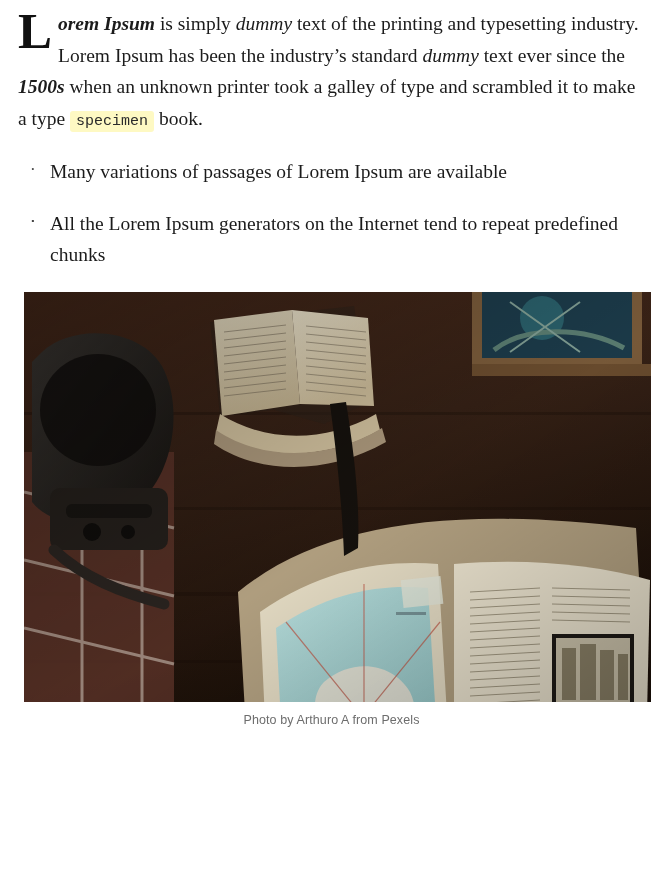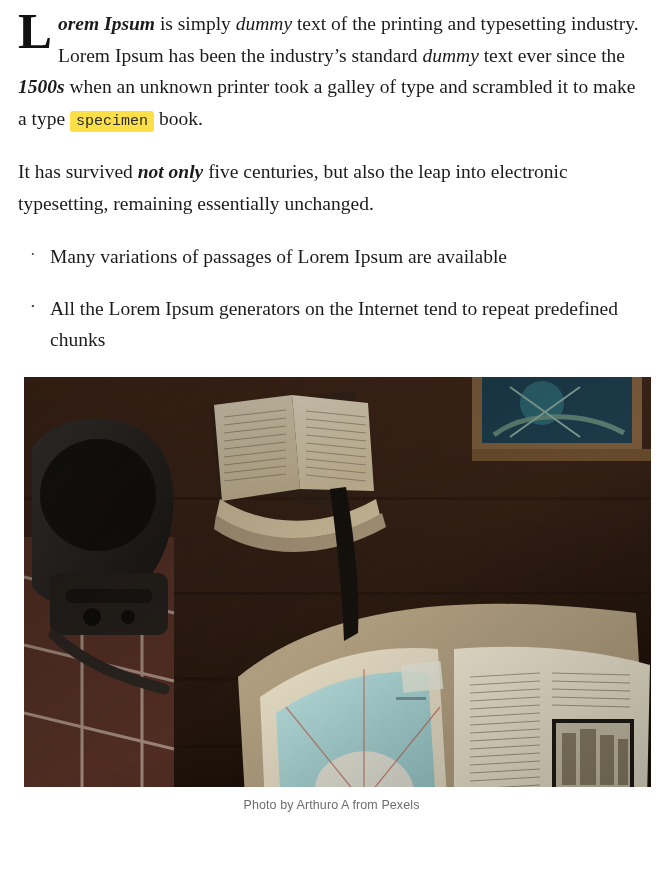--- a/index.html
+++ b/index.html
@@ -49,21 +49,21 @@
   b, strong {
     font-weight: 700;
     font-style: italic;
   }
   em, i {
     font-style: italic;
   }
   code.mono {
     font-family: "Liberation Mono", monospace;
     font-size: 15px;
-    background: #fde047;
+    background: #fef9c3;
     color: #2b2b2b;
     padding: 2px 6px;
     border-radius: 3px;
   }
   ul.bullets {
     list-style: none;
     margin: 22px 0 0 0;
     padding: 0 0 0 6px;
   }
   ul.bullets li {
@@ -109,21 +109,20 @@
 </style>
 </head>
 <body>
 
 <div class="page">
 
   <div class="content">
 
     <p class="para first-para"><span class="dropcap">L</span><b>orem Ipsum</b> is simply <i>dummy</i> text of the printing and typesetting industry. Lorem Ipsum has been the industry’s standard <i>dummy</i> text ever since the <b>1500s</b> when an unknown printer took a galley of type and scrambled it to make a type <code class="mono">specimen</code> book.</p>
 
-    <p class="para second-para"><span>It has survived </span><b>not only</b><span> five centuries, but also the leap into electronic typesetting, remaining essentially unchanged.</span></p>
 
     <ul class="bullets">
       <li><span class="dot">·</span><span>Many variations of passages of Lorem Ipsum are available</span></li>
       <li><span class="dot">·</span></li>
       <li><span class="dot">·</span><span>All the Lorem Ipsum generators on the Internet tend to repeat predefined chunks</span></li>
     </ul>
 
   </div>
 
   <div class="figure">

